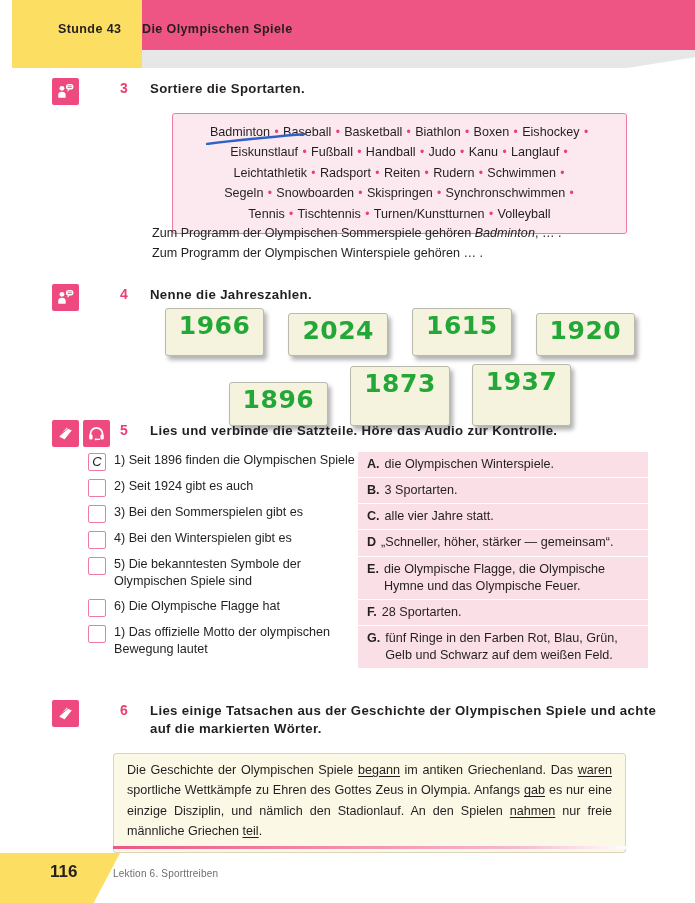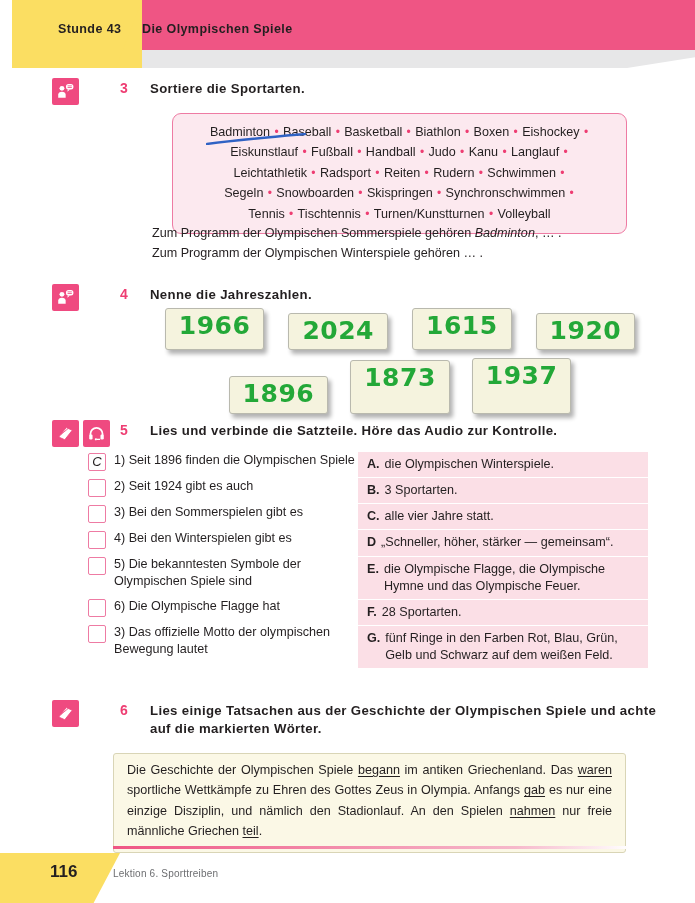--- a/index.html
+++ b/index.html
@@ -110,21 +110,21 @@
     line-height: 1.35;
   }
 
   
   .sports-box {
     position: absolute;
     left: 172px; top: 113px;
     width: 455px;
     background: #fce9ef;
     border: 1.6px solid #ee7ba3;
-    border-radius: 9px;
+    border-radius: 3px;
     padding: 8px 10px 9px;
     text-align: center;
     font-size: 12.6px;
     line-height: 1.62;
     color: #231f20;
   }
   .sports-box .sep {
     color: #ee3d72;
     font-size: 12px;
     padding: 0 1px;
@@ -160,21 +160,21 @@
     justify-content: center;
     gap: 24px;
     margin-bottom: 10px;
   }
   .years-row.row2 { gap: 22px; padding: 0 10px; }
   .year-card {
     background: #f5f3de;
     border: 1px solid #b9b9ae;
     border-radius: 3px;
     box-shadow: 3px 4px 4px rgba(0,0,0,0.30);
-    padding: 4px 13px 5px;
+    padding: 4px 13px 11px;
     color: #23a838;
     font-weight: bold;
     font-size: 25px;
     letter-spacing: 0.5px;
     font-family: "DejaVu Sans", sans-serif;
     line-height: 1.05;
   }
   .years-row.row1 .year-card:nth-child(2),
   .years-row.row1 .year-card:nth-child(4) { margin-top: 5px; }
   .years-row.row2 .year-card:nth-child(1) { margin-top: 16px; }
@@ -395,21 +395,21 @@
     <div class="match-row">
       <div class="answer-box"></div>
       <div class="match-text">5) Die bekanntesten Symbole der Olympischen Spiele sind</div>
     </div>
     <div class="match-row">
       <div class="answer-box"></div>
       <div class="match-text">6) Die Olympische Flagge hat</div>
     </div>
     <div class="match-row">
       <div class="answer-box"></div>
-      <div class="match-text">3) Das offizielle Motto der olympischen Bewegung lautet</div>
+      <div class="match-text">1) Das offizielle Motto der olympischen Bewegung lautet</div>
     </div>
   </div>
 <div class="match-right" id="match-right">
     <div class="ans-row">
       <span class="ans-letter">A.</span>
       <span>die Olympischen Winterspiele.</span>
     </div>
     <div class="ans-row">
       <span class="ans-letter">B.</span>
       <span>3 Sportarten.</span>

